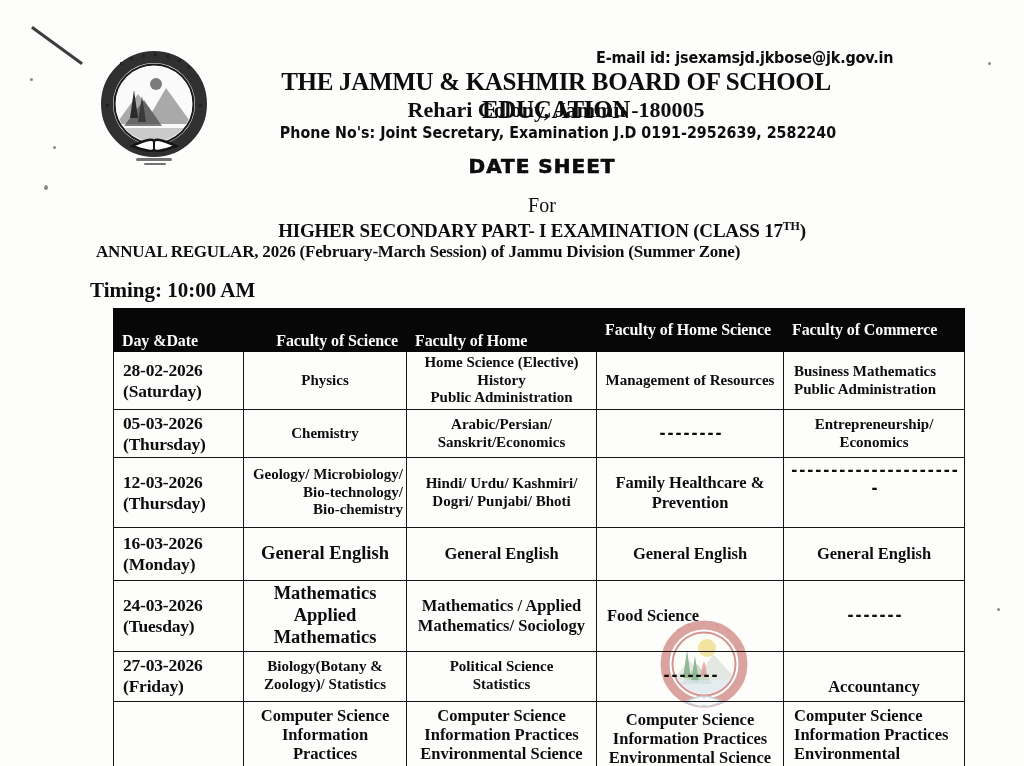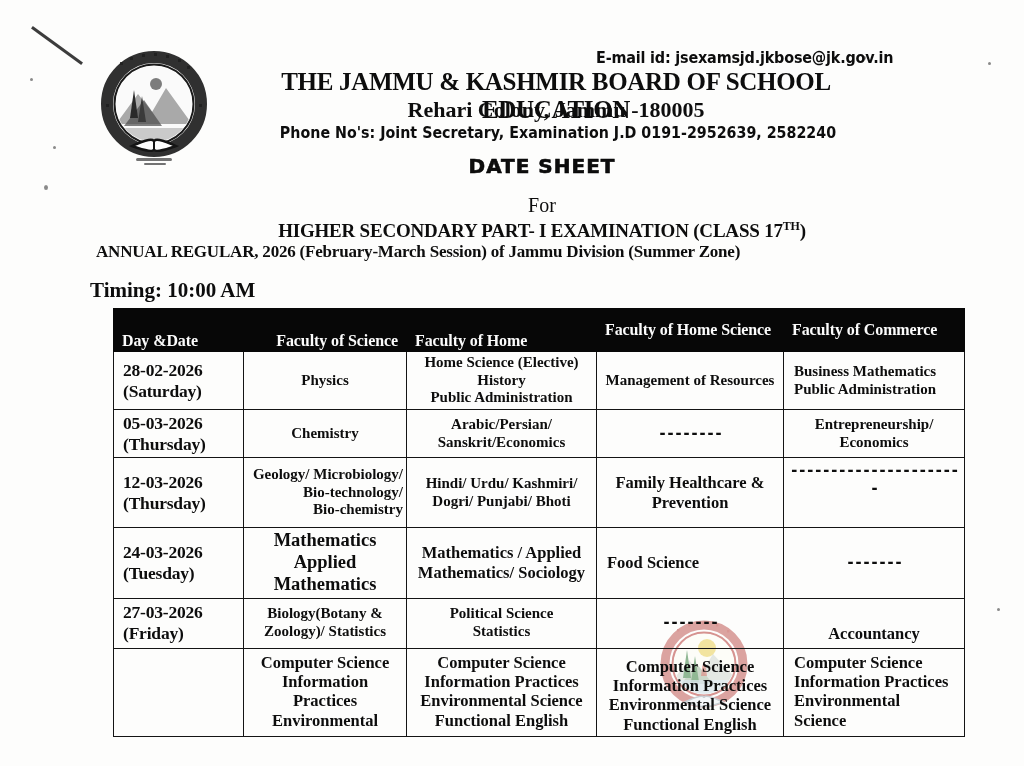--- a/index.html
+++ b/index.html
@@ -341,20 +341,27 @@
 
 
       <tr style="height:70px">
         <td class="c-date">12-03-2026<br>(Thursday)</td>
         <td class="c-science" style="text-align:right;padding-left:8px">Geology/ Microbiology/<br>Bio-technology/<br>Bio-chemistry</td>
         <td class="c-arts">Hindi/ Urdu/ Kashmiri/<br>Dogri/ Punjabi/ Bhoti</td>
         <td class="c-home mid">Family Healthcare &amp;<br>Prevention</td>
         <td class="c-commerce dash" style="vertical-align:top;padding-top:4px">----------------------</td>
       </tr>
 
+      <tr style="height:53px">
+        <td class="c-date">16-03-2026<br>(Monday)</td>
+        <td class="c-science big">General English</td>
+        <td class="c-arts mid">General English</td>
+        <td class="c-home mid">General English</td>
+        <td class="c-commerce mid">General English</td>
+      </tr>
 
       <tr style="height:57px">
         <td class="c-date">24-03-2026<br>(Tuesday)</td>
         <td class="c-science big">Mathematics<br>Applied Mathematics</td>
         <td class="c-arts mid">Mathematics / Applied<br>Mathematics/ Sociology</td>
         <td class="c-home mid align-left">Food Science</td>
         <td class="c-commerce dash">-------</td>
       </tr>
 
       <tr style="height:50px">

